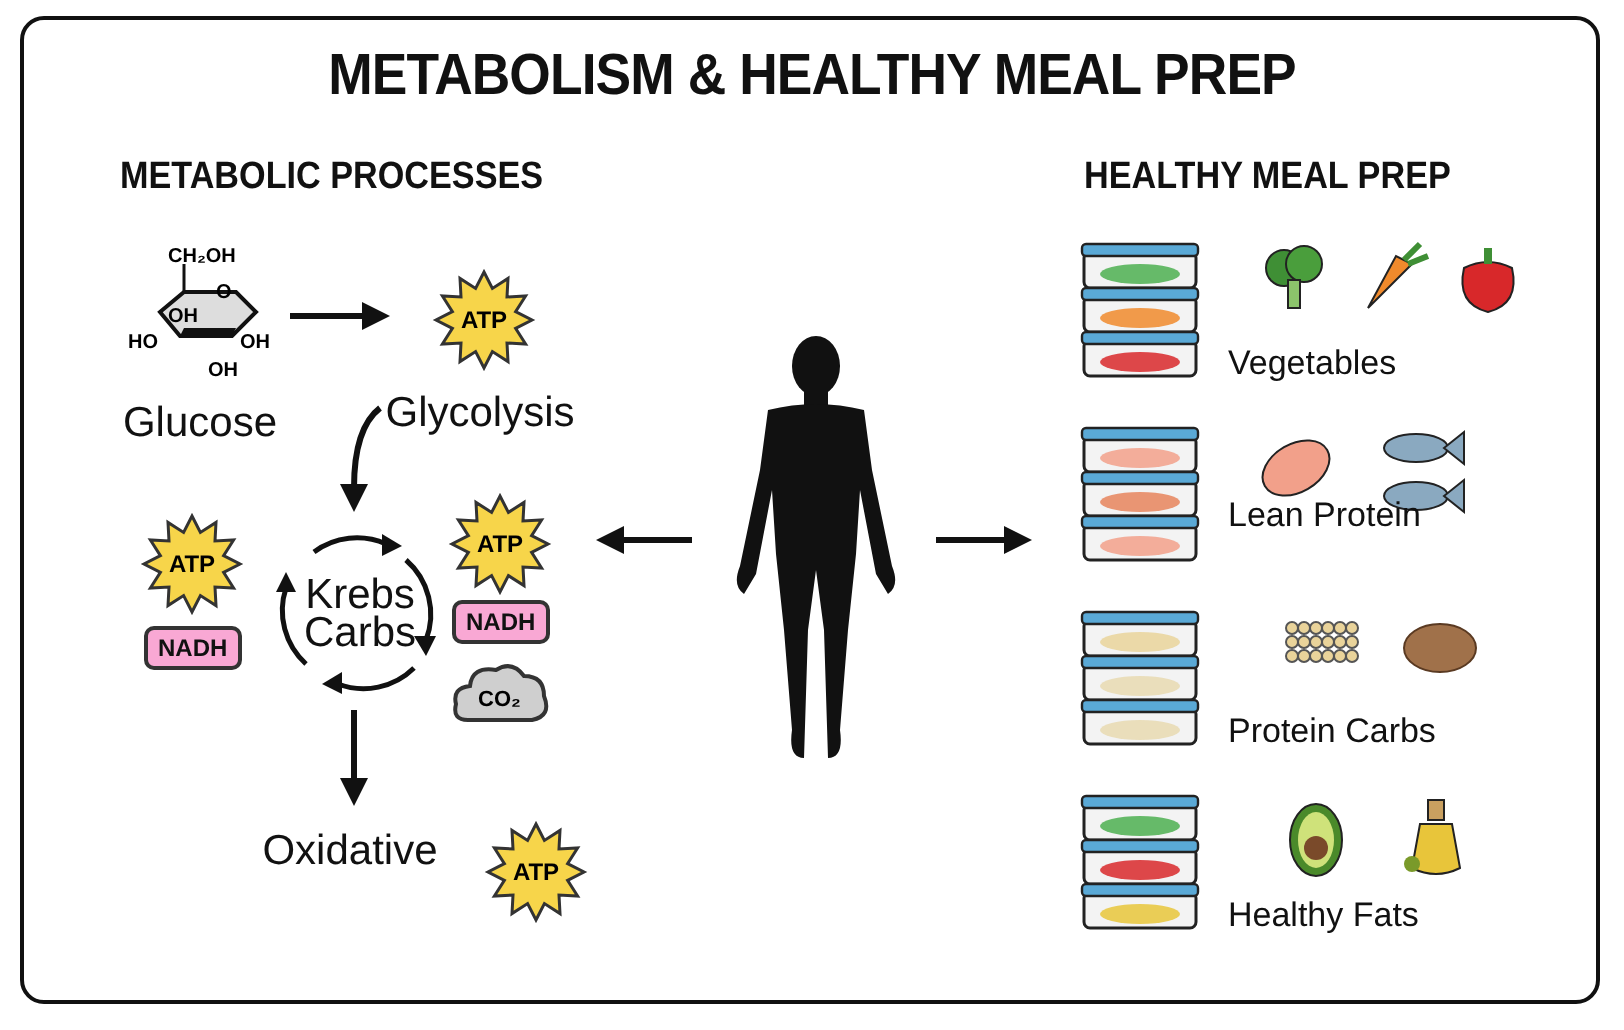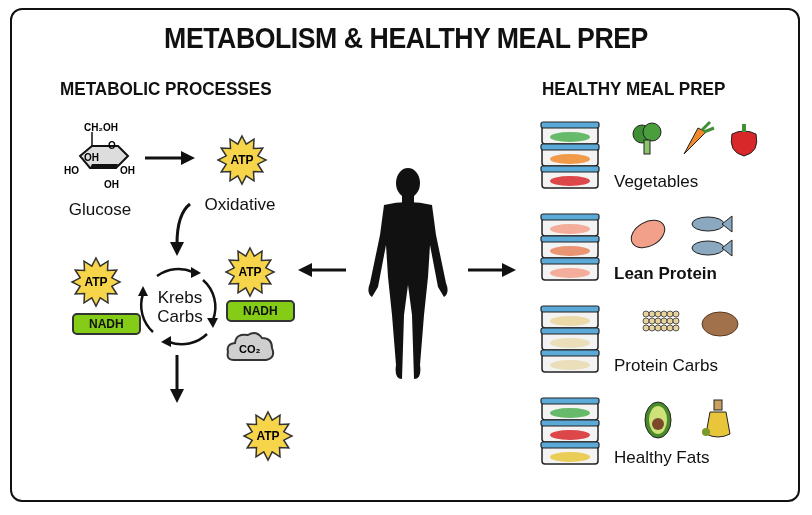--- a/index.html
+++ b/index.html
@@ -1,24 +1,24 @@
 <!DOCTYPE html>
 <html><head>
 <meta charset="utf-8">
 <style>
   html,body{margin:0;padding:0;background:#fff;}
   body{width:812px;height:515px;position:relative;overflow:hidden;font-family:"Liberation Sans",sans-serif;color:#111;}
   .frame{position:absolute;left:10px;top:8px;width:790px;height:494px;border:2.5px solid #111;border-radius:12px;box-sizing:border-box;}
   .abs{position:absolute;}
   .title{left:0;top:22px;width:812px;text-align:center;font-size:29px;font-weight:bold;letter-spacing:-0.5px;transform:scaleX(0.92);}
   .sec{font-size:19px;font-weight:bold;transform:scaleX(0.9);transform-origin:left center;}
-  .lbl{font-size:17px;text-align:center;}
+  .lbl{font-size:21px;text-align:center;}
   .food-lbl{font-size:17px;text-align:left;width:150px;}
   svg{position:absolute;overflow:visible;}
-  .badge{position:absolute;background:#84cc16;border:2px solid #333;border-radius:5px;font-weight:bold;font-size:12px;padding:2px 15px;}
+  .badge{position:absolute;background:#f9a8d4;border:2px solid #333;border-radius:5px;font-weight:bold;font-size:12px;padding:2px 5px;}
 </style>
 </head>
 <body>
 
 <div class="frame"></div>
 <div class="abs title">METABOLISM &amp; HEALTHY MEAL PREP</div>
 
 <div class="abs sec" style="left:60px;top:78px;">METABOLIC PROCESSES</div>
 <div class="abs sec" style="left:542px;top:78px;">HEALTHY MEAL PREP</div>
 
@@ -52,21 +52,21 @@
     <svg width="48" height="48" style="left: 226px; top: 248px;">
       <polygon points="24.0,0.0 28.2,8.2 36.0,3.2 35.5,12.5 44.8,12.0 39.8,19.8 48.0,24.0 39.8,28.2 44.8,36.0 35.5,35.5 36.0,44.8 28.2,39.8 24.0,48.0 19.8,39.8 12.0,44.8 12.5,35.5 3.2,36.0 8.2,28.2 0.0,24.0 8.2,19.8 3.2,12.0 12.5,12.5 12.0,3.2 19.8,8.2" fill="#f7d54a" stroke="#333" stroke-width="1.5"></polygon>
       <text x="24" y="28" font-size="12" font-weight="bold" text-anchor="middle">ATP</text>
     </svg>
     <svg width="48" height="48" style="left: 244px; top: 412px;">
       <polygon points="24.0,0.0 28.2,8.2 36.0,3.2 35.5,12.5 44.8,12.0 39.8,19.8 48.0,24.0 39.8,28.2 44.8,36.0 35.5,35.5 36.0,44.8 28.2,39.8 24.0,48.0 19.8,39.8 12.0,44.8 12.5,35.5 3.2,36.0 8.2,28.2 0.0,24.0 8.2,19.8 3.2,12.0 12.5,12.5 12.0,3.2 19.8,8.2" fill="#f7d54a" stroke="#333" stroke-width="1.5"></polygon>
       <text x="24" y="28" font-size="12" font-weight="bold" text-anchor="middle">ATP</text>
     </svg>
   </div>
 
-<div class="abs lbl" style="left:190px;top:195px;width:100px;">Oxidative</div>
+<div class="abs lbl" style="left:190px;top:195px;width:100px;">Glycolysis</div>
 
 <svg style="left:165px;top:200px;" width="40" height="60">
   <path d="M25,4 Q12,14 12,44" fill="none" stroke="#111" stroke-width="3"></path>
   <polygon points="5,42 12,56 19,42" fill="#111"></polygon>
 </svg>
 
 <svg style="left:135px;top:262px;" width="90" height="90" viewBox="0 0 90 90">
   <path d="M22,14 A36,36 0 0 1 58,10" fill="none" stroke="#111" stroke-width="2.5"></path>
   <polygon points="56,5 66,11 56,16" fill="#111"></polygon>
   <path d="M68,18 A36,36 0 0 1 78,58" fill="none" stroke="#111" stroke-width="2.5"></path>
@@ -87,20 +87,21 @@
 <svg style="left:226px;top:330px;" width="50" height="34" viewBox="0 0 50 34">
   <path d="M8,30 Q0,30 2,22 Q0,14 9,13 Q10,3 22,5 Q30,0 36,8 Q46,8 46,18 Q50,28 40,30 Z" fill="#cfcfcf" stroke="#333" stroke-width="2"></path>
   <text x="13" y="23" font-size="11" font-weight="bold">CO₂</text>
 </svg>
 
 <svg style="left:169px;top:355px;" width="16" height="50">
   <line x1="8" y1="0" x2="8" y2="36" stroke="#111" stroke-width="3"></line>
   <polygon points="1,34 8,48 15,34" fill="#111"></polygon>
 </svg>
 <div class="abs lbl" style="left:95px;top:416px;width:160px;line-height:20px;">
+  <div>Oxidative</div>
 </div>
 
 <svg style="left:358px;top:165px;" width="100" height="225" viewBox="0 0 100 225">
   <ellipse cx="50" cy="18" rx="12" ry="15" fill="#111"></ellipse>
   <rect x="44" y="30" width="12" height="10" fill="#111"></rect>
   <path d="M26,40 Q50,34 74,40 L78,70 L88,118 Q92,128 86,132 L80,122 L72,80 L70,112 L66,150 L62,200 Q64,214 56,214 L54,150 L50,120 L46,150 L44,214 Q36,214 38,200 L34,150 L30,112 L28,80 L20,122 L14,132 Q8,128 12,118 L22,70 Z" fill="#111"></path>
 </svg>
 
 <svg style="left:298px;top:262px;" width="50" height="16">
   <line x1="12" y1="8" x2="48" y2="8" stroke="#111" stroke-width="3"></line>
@@ -152,21 +153,21 @@
       <ellipse cx="20" cy="20" rx="18" ry="12" fill="#f2a08a" stroke="#222" transform="rotate(-30 20 20)"></ellipse>
     </svg>
     <svg width="44" height="44" style="left: 690px; top: 214px;">
       <ellipse cx="18" cy="10" rx="16" ry="7" fill="#8aa9c0" stroke="#222"></ellipse>
       <polygon points="32,10 42,2 42,18" fill="#8aa9c0" stroke="#222"></polygon>
     </svg>
     <svg width="44" height="44" style="left: 690px; top: 238px;">
       <ellipse cx="18" cy="10" rx="16" ry="7" fill="#8aa9c0" stroke="#222"></ellipse>
       <polygon points="32,10 42,2 42,18" fill="#8aa9c0" stroke="#222"></polygon>
     </svg>
-    <div class="abs food-lbl" style="left: 614px; top: 264px; font-weight: bold;">Lean Protein</div>
+    <div class="abs food-lbl" style="left: 614px; top: 248px;">Lean Protein</div>
     <svg width="64" height="70" style="left: 538px; top: 306px;">
       <rect x="4" y="4" width="56" height="18" rx="3" fill="#f3f3f3" stroke="#222" stroke-width="1.5"></rect>
       <rect x="3" y="0" width="58" height="6" rx="2" fill="#5aa9d6" stroke="#222" stroke-width="1.2"></rect>
       <ellipse cx="32" cy="15" rx="20" ry="5" fill="#e9d39a" opacity="0.85"></ellipse>
       <rect x="4" y="26" width="56" height="18" rx="3" fill="#f3f3f3" stroke="#222" stroke-width="1.5"></rect>
       <rect x="3" y="22" width="58" height="6" rx="2" fill="#5aa9d6" stroke="#222" stroke-width="1.2"></rect>
       <ellipse cx="32" cy="37" rx="20" ry="5" fill="#e8d9b0" opacity="0.85"></ellipse>
       <rect x="4" y="48" width="56" height="18" rx="3" fill="#f3f3f3" stroke="#222" stroke-width="1.5"></rect>
       <rect x="3" y="44" width="58" height="6" rx="2" fill="#5aa9d6" stroke="#222" stroke-width="1.2"></rect>
       <ellipse cx="32" cy="59" rx="20" ry="5" fill="#e8d9b0" opacity="0.85"></ellipse>

